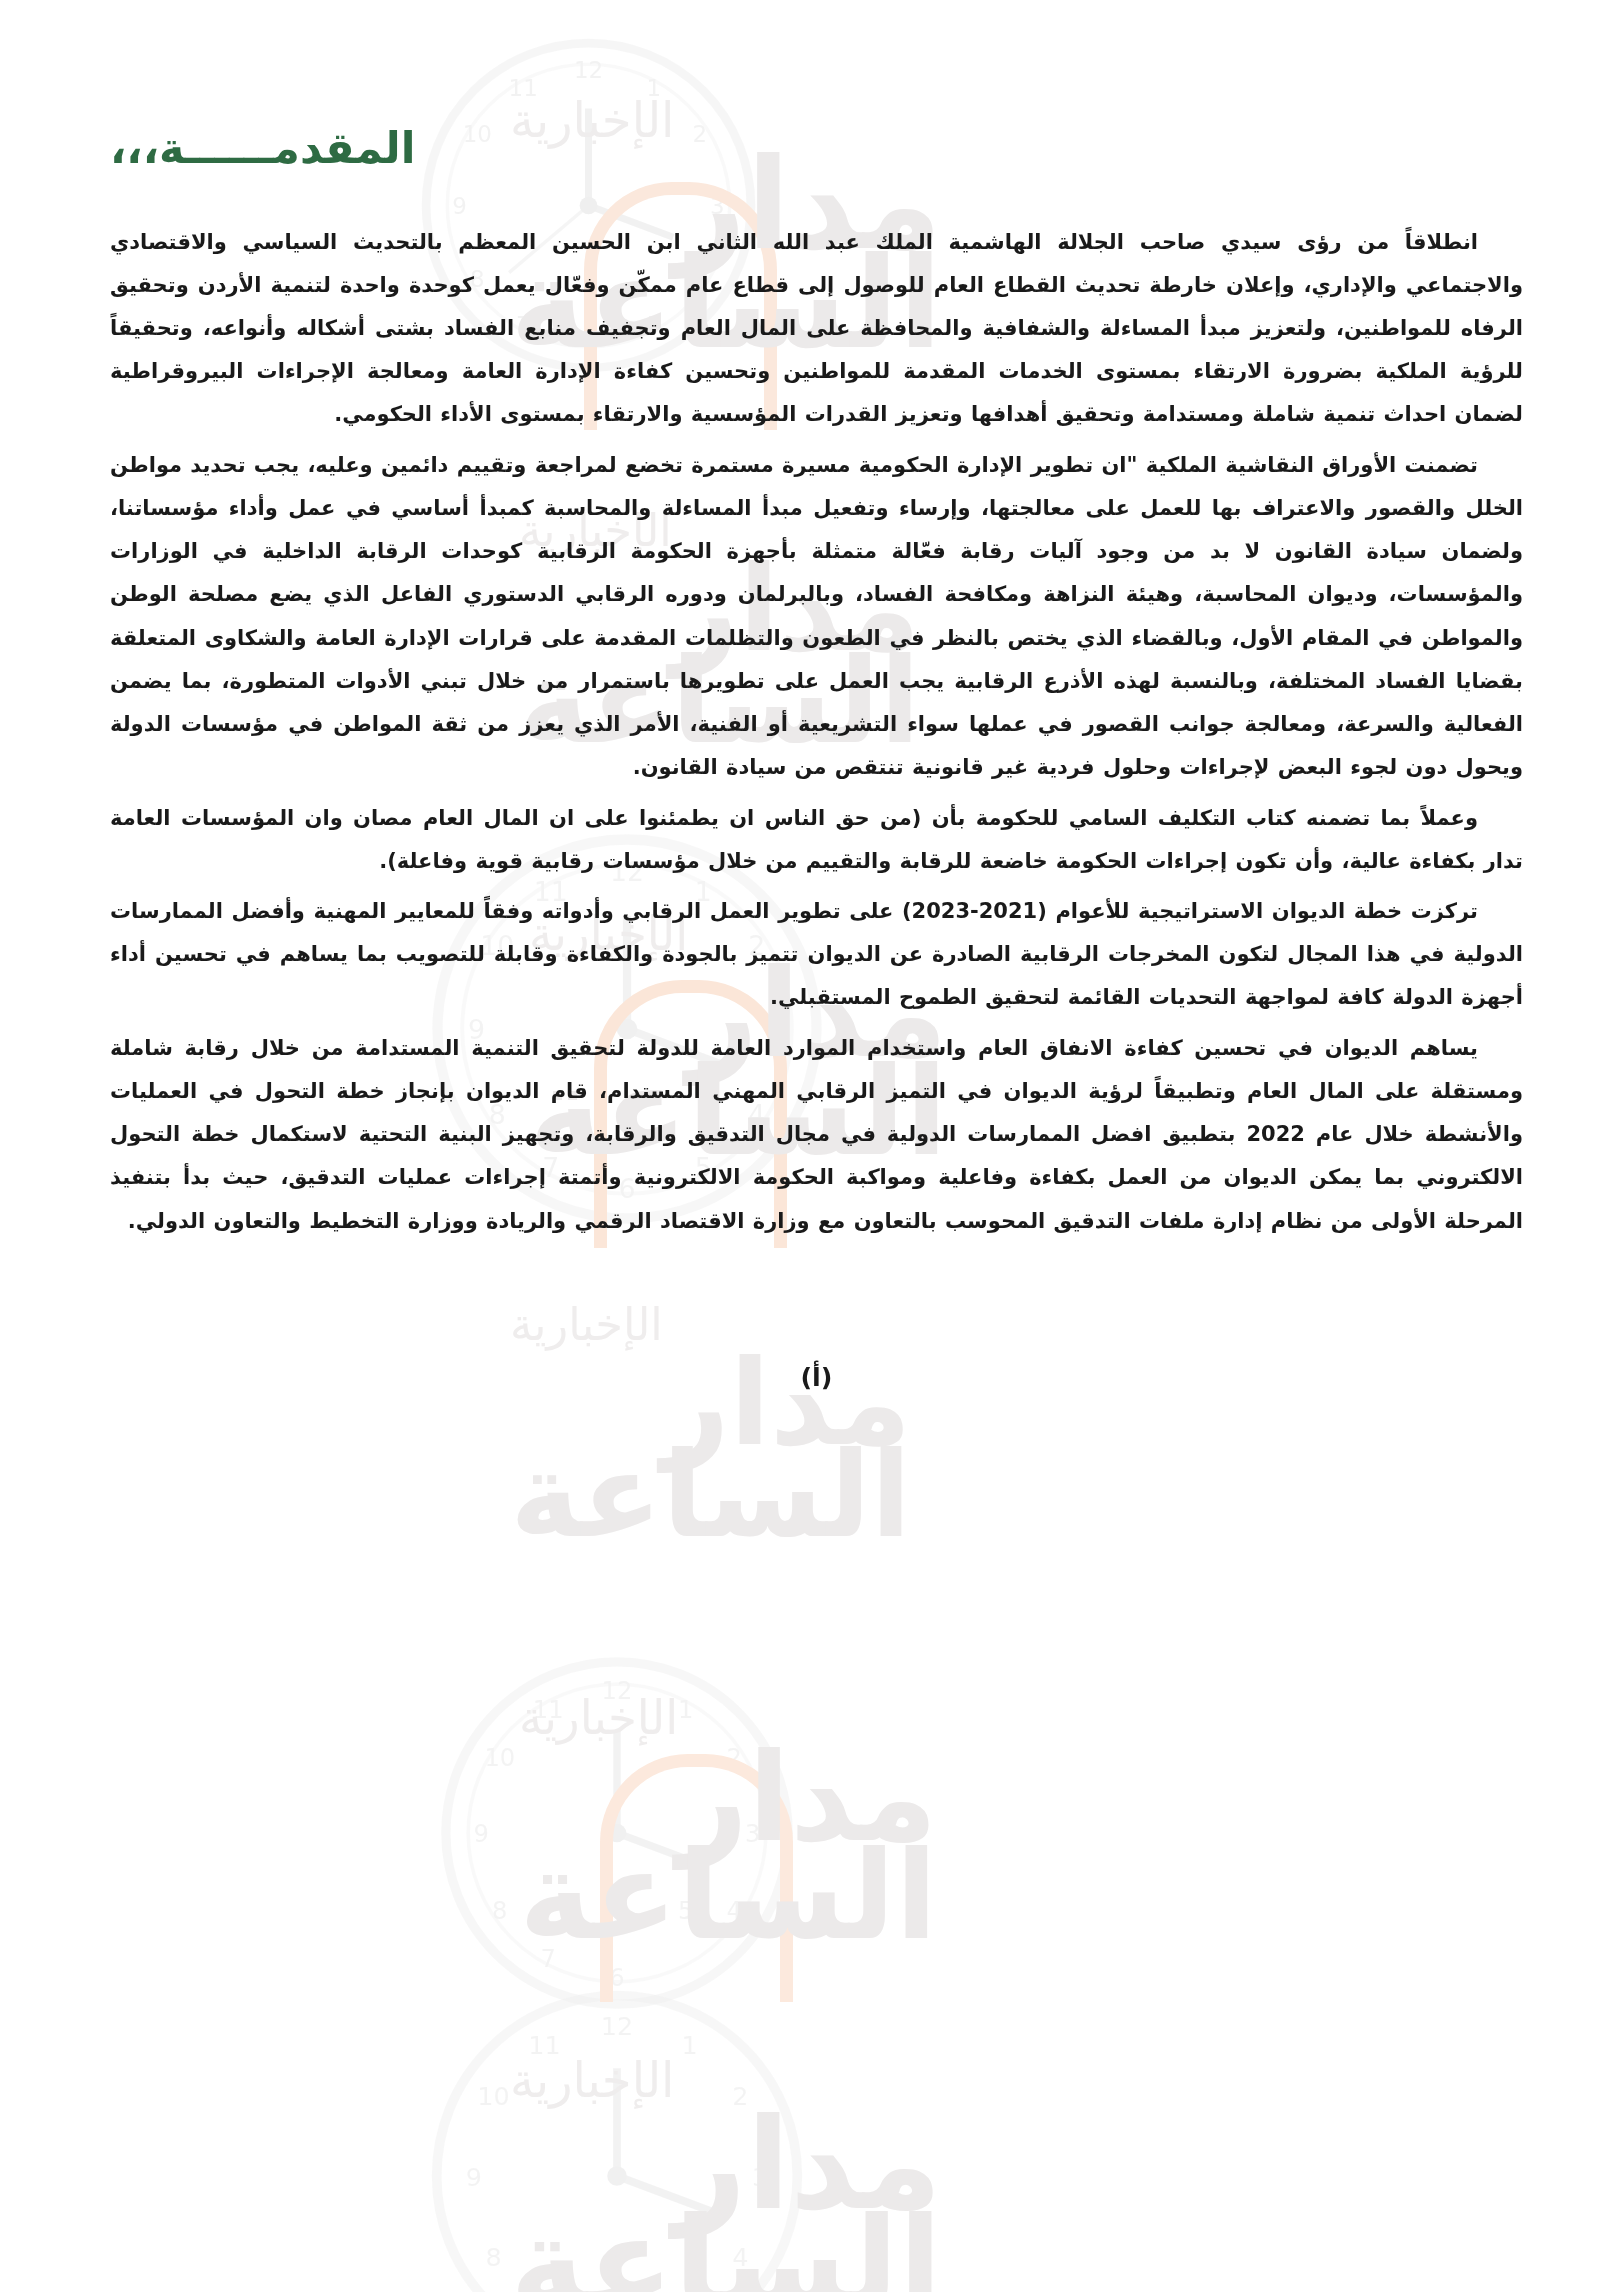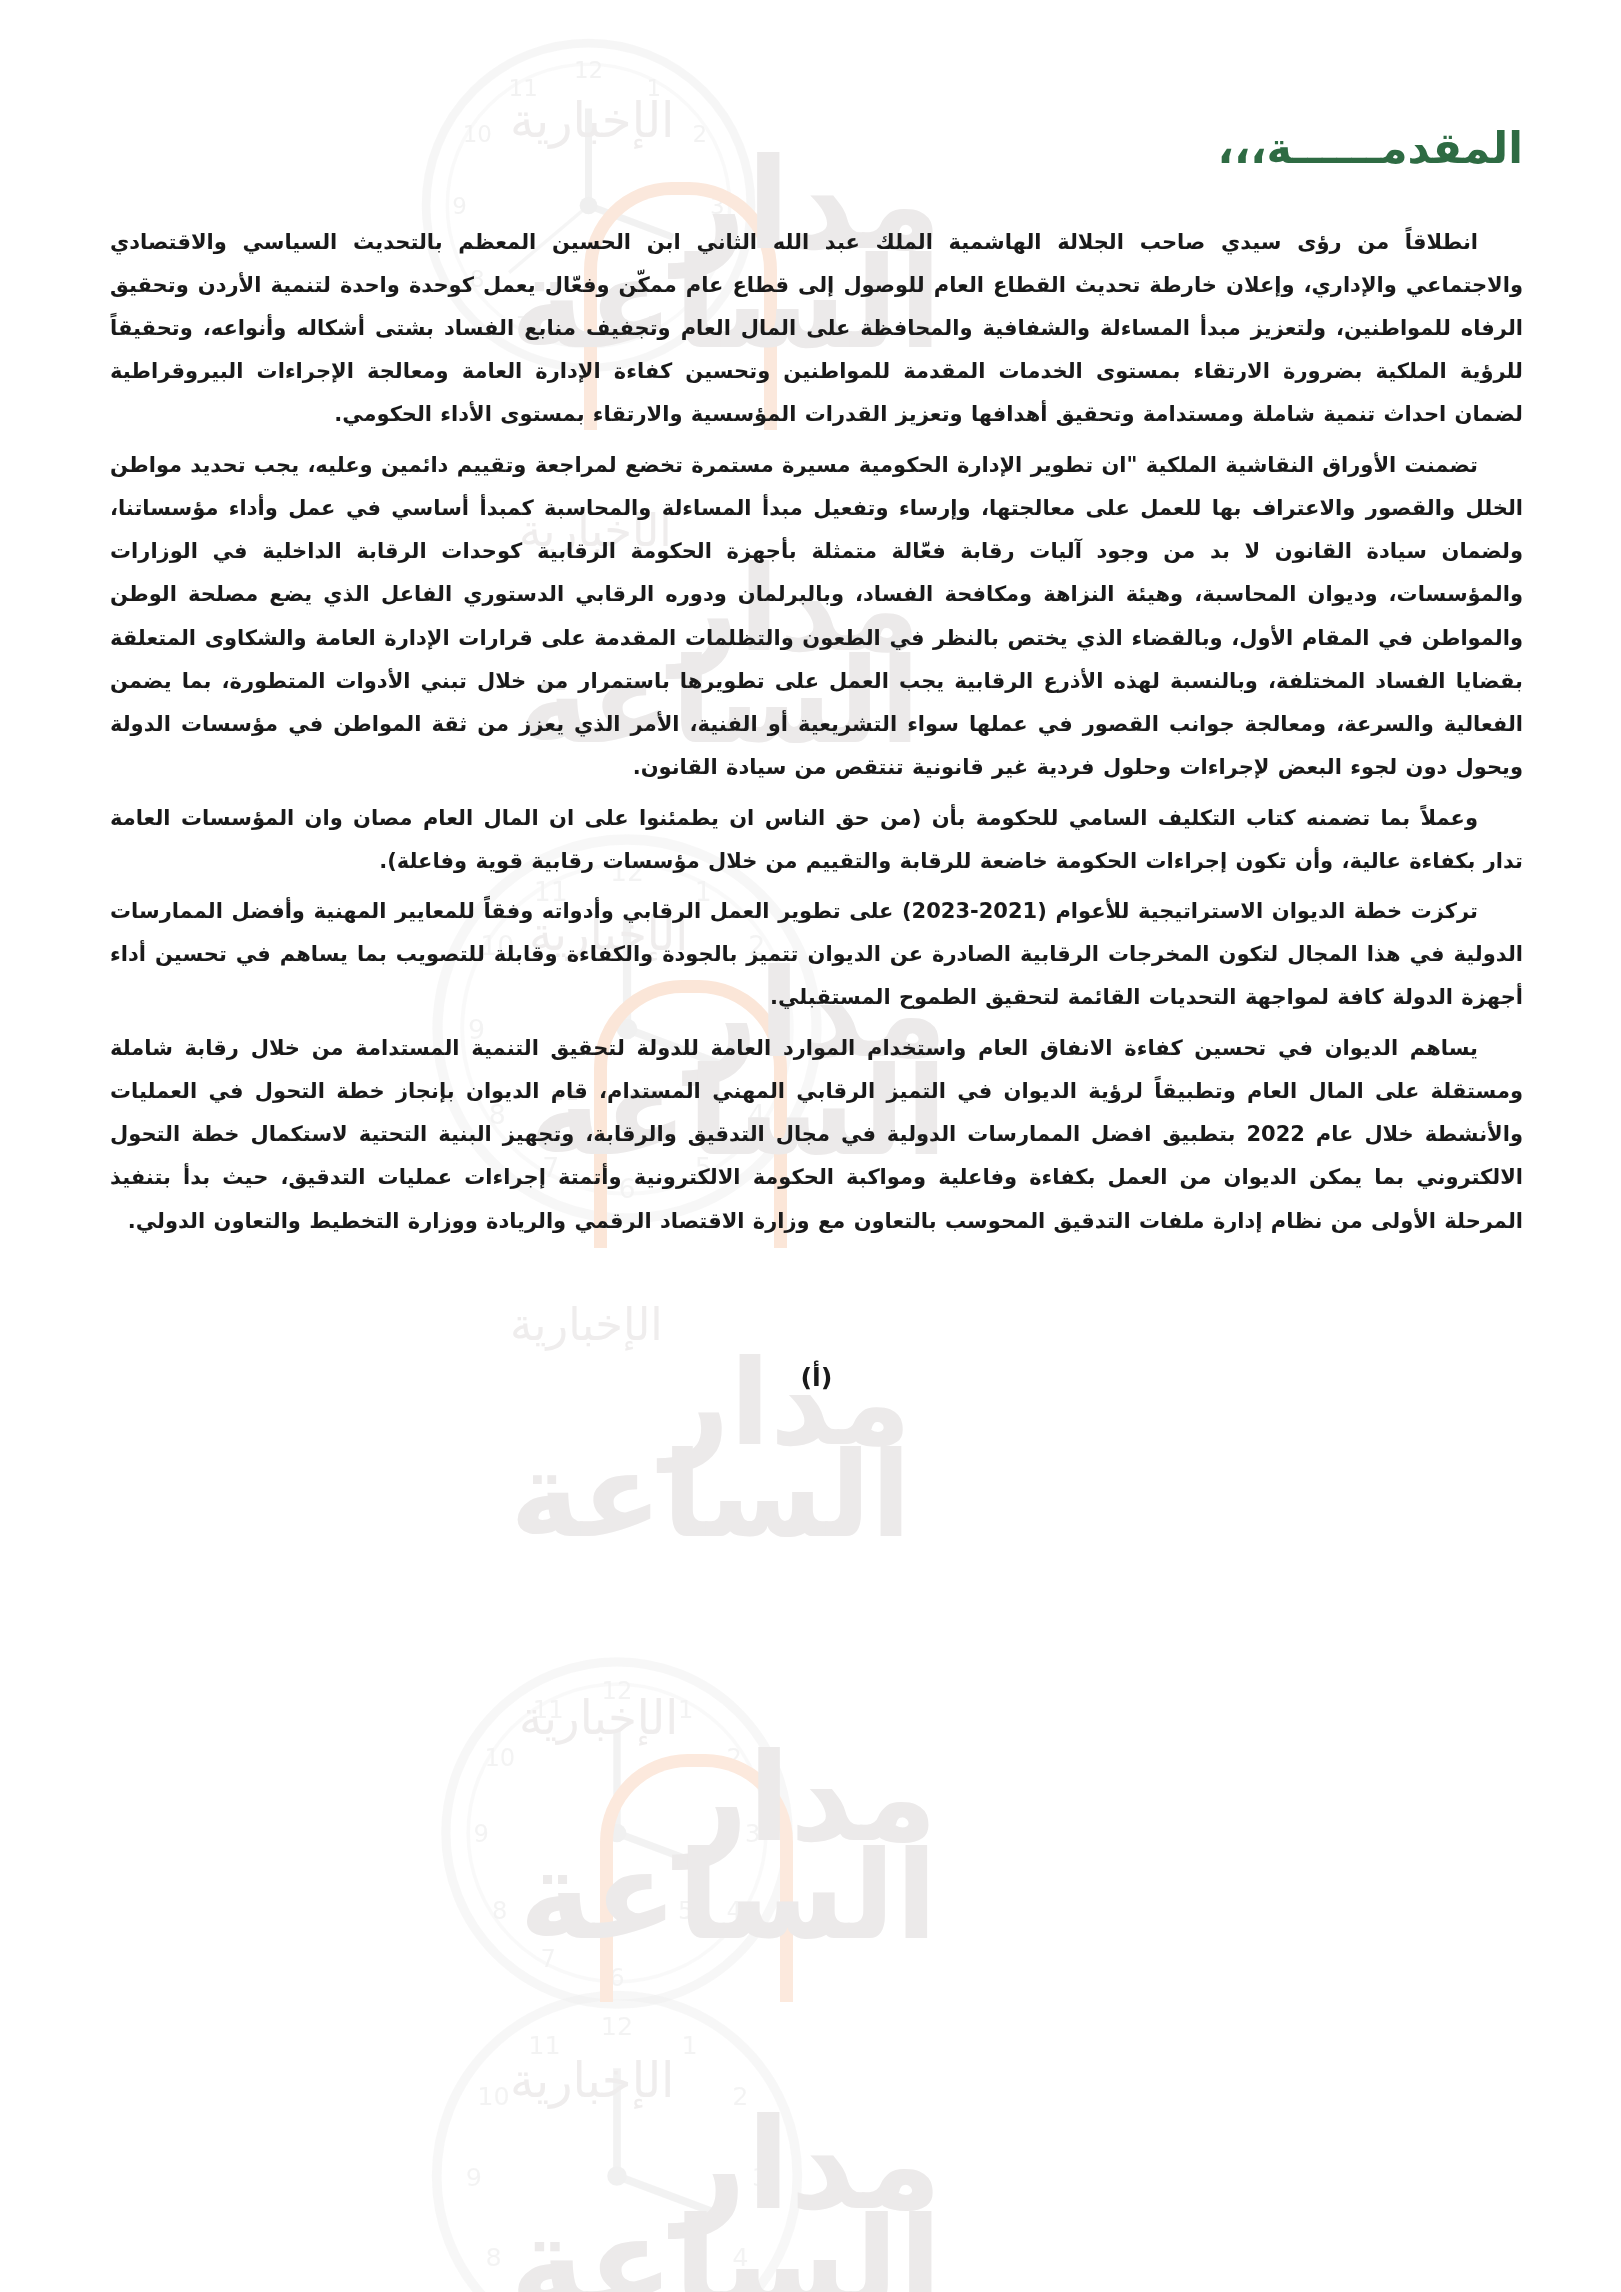--- a/index.html
+++ b/index.html
@@ -46,21 +46,21 @@
   .content{
     position:absolute;
     left:110px;right:98px;
     top:0;
   }
 
   .doc-title{
     color:#2e6b43;
     font-size:43px;
     font-weight:700;
-    text-align:right;
+    text-align:left;
     margin:0;
     padding-top:125px;
     letter-spacing:0;
     line-height:1.1;
     direction:rtl;
   }
 
   p.para{
     margin:0;
     color:#1a1a1a;

